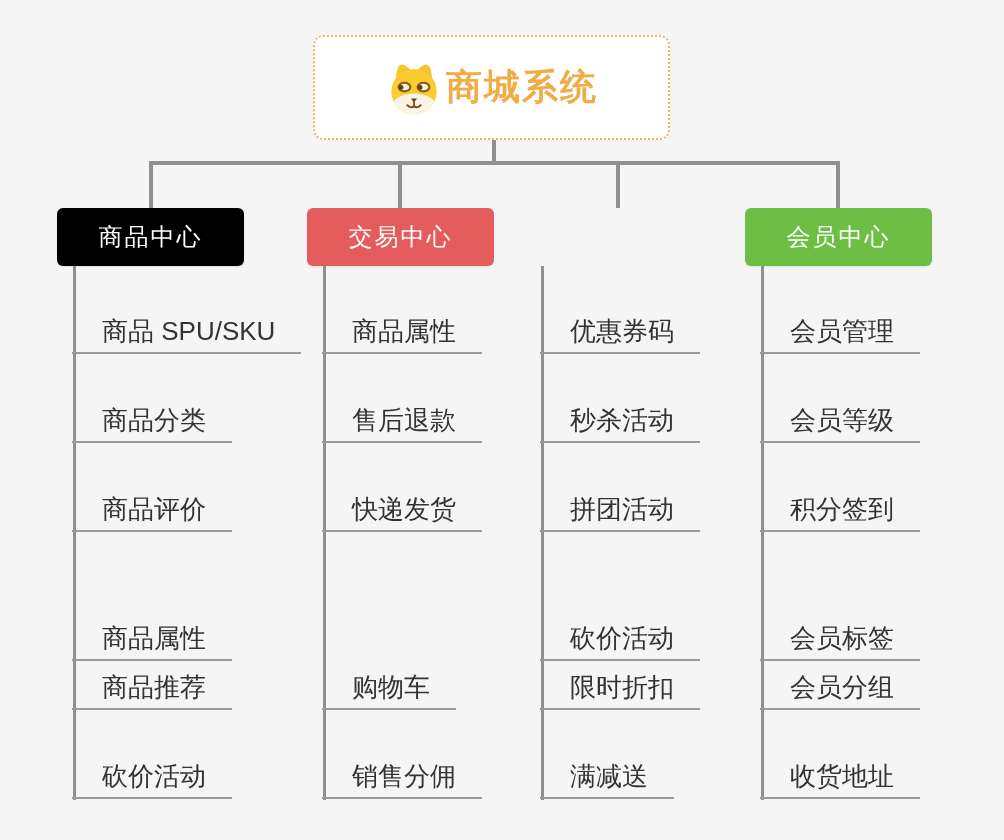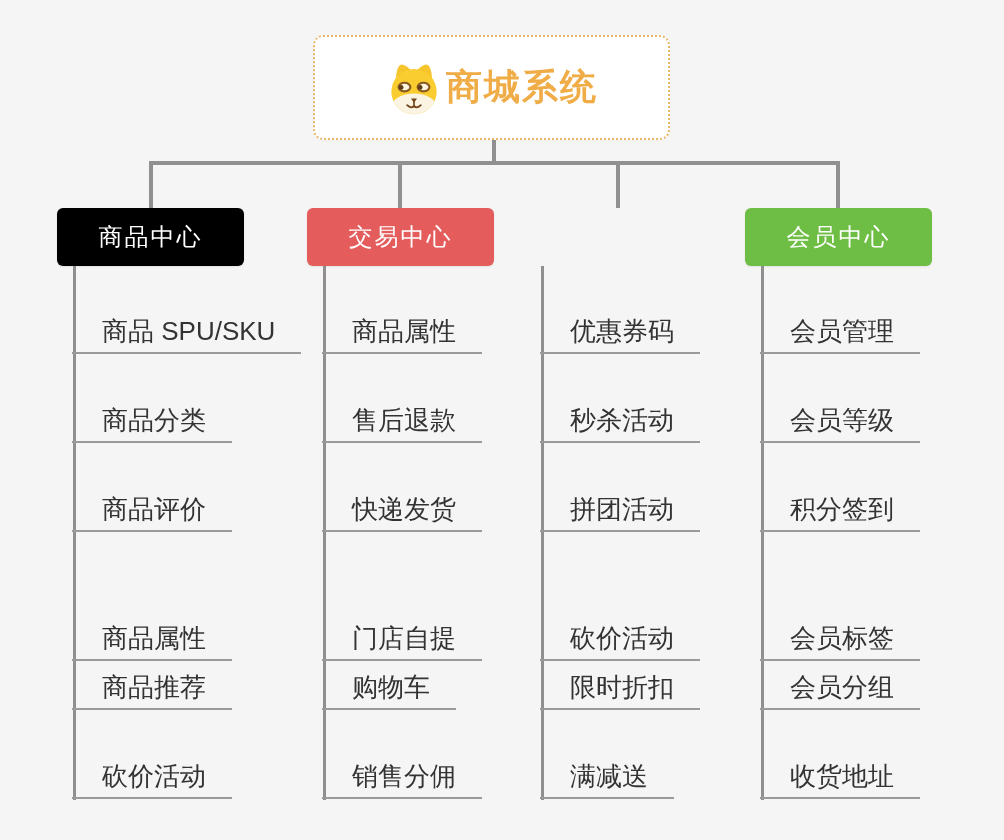--- a/index.html
+++ b/index.html
@@ -137,21 +137,20 @@
     <div class="sub-item i-4">商品推荐</div>
     <div class="sub-item i-5">砍价活动</div>
   </div>
 
   <div class="branch col-1">
     <div class="branch-node" style="background: rgb(228, 92, 92);">交易中心</div>
     <div class="spine"></div>
     <div class="sub-item i-0">商品属性</div>
     <div class="sub-item i-1">售后退款</div>
     <div class="sub-item i-2">快递发货</div>
-    <div class="sub-item i-3">门店自提</div>
     <div class="sub-item i-4">购物车</div>
     <div class="sub-item i-5">销售分佣</div>
   </div>
 
   <div class="branch col-2">
     <div class="spine"></div>
     <div class="sub-item i-0">优惠券码</div>
     <div class="sub-item i-1">秒杀活动</div>
     <div class="sub-item i-2">拼团活动</div>
     <div class="sub-item i-3">砍价活动</div>

